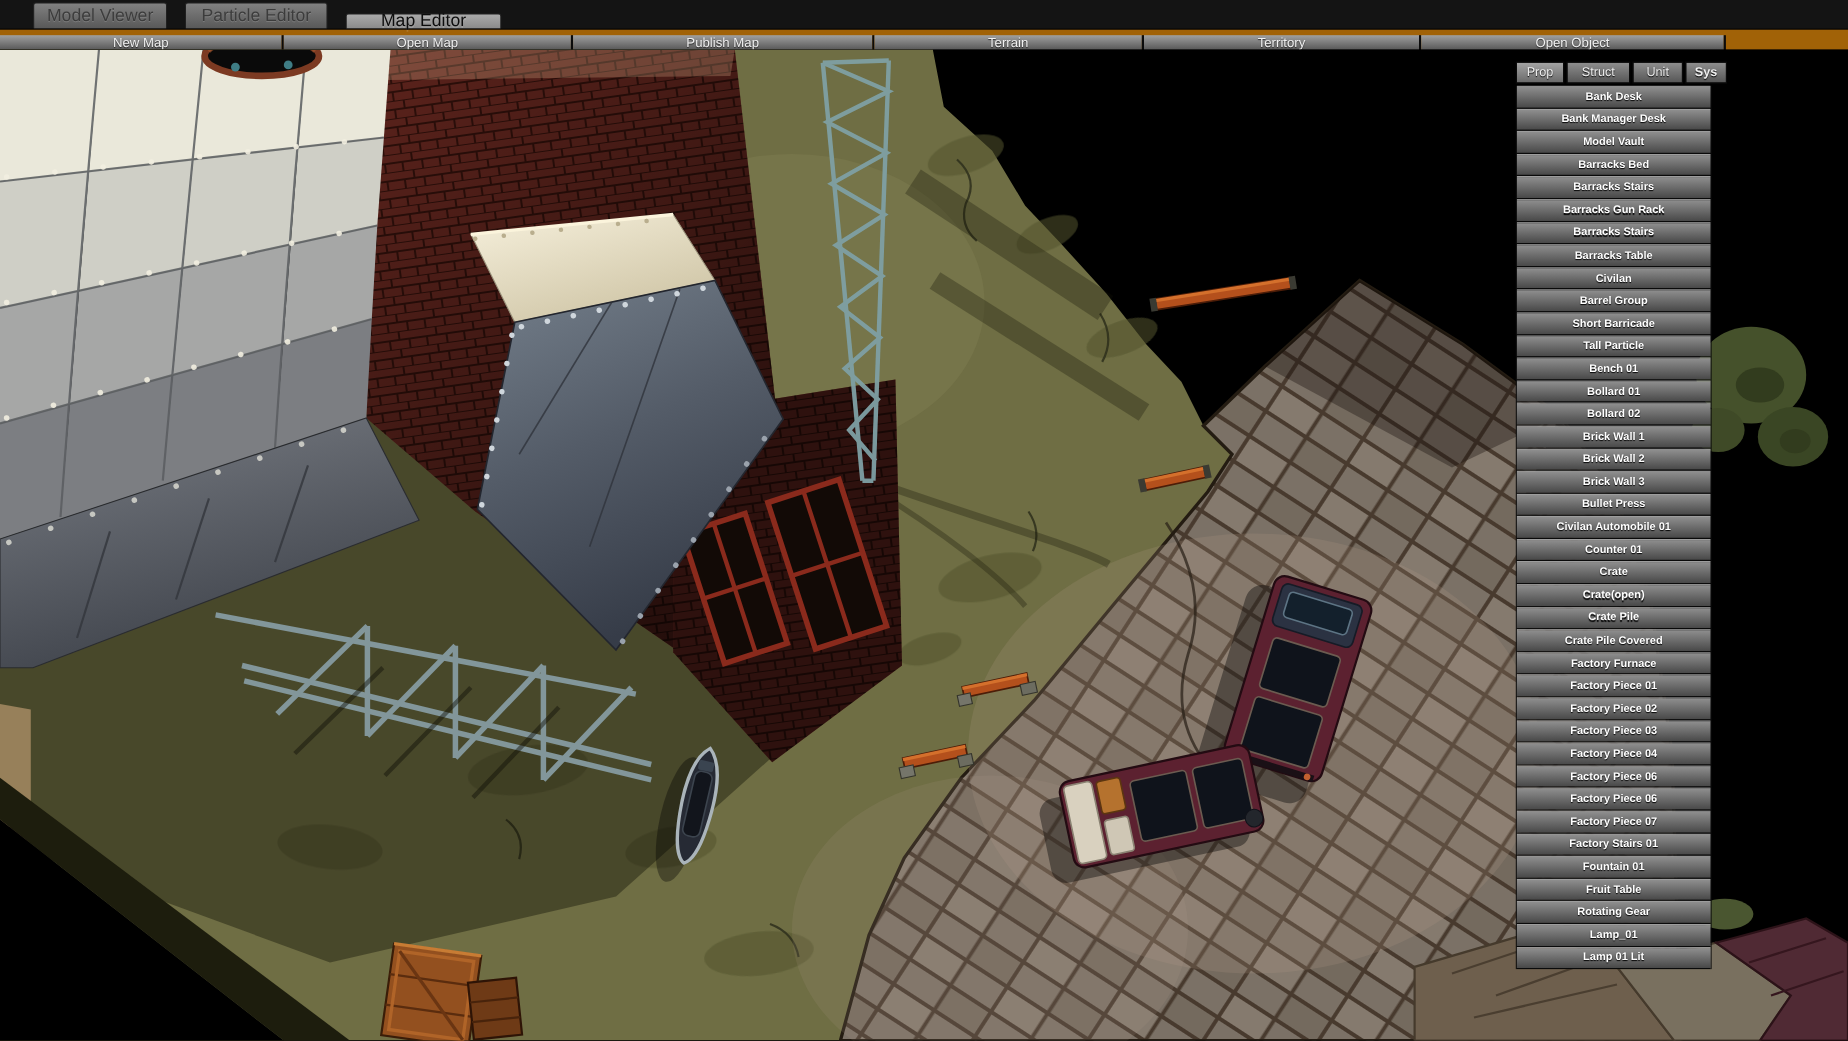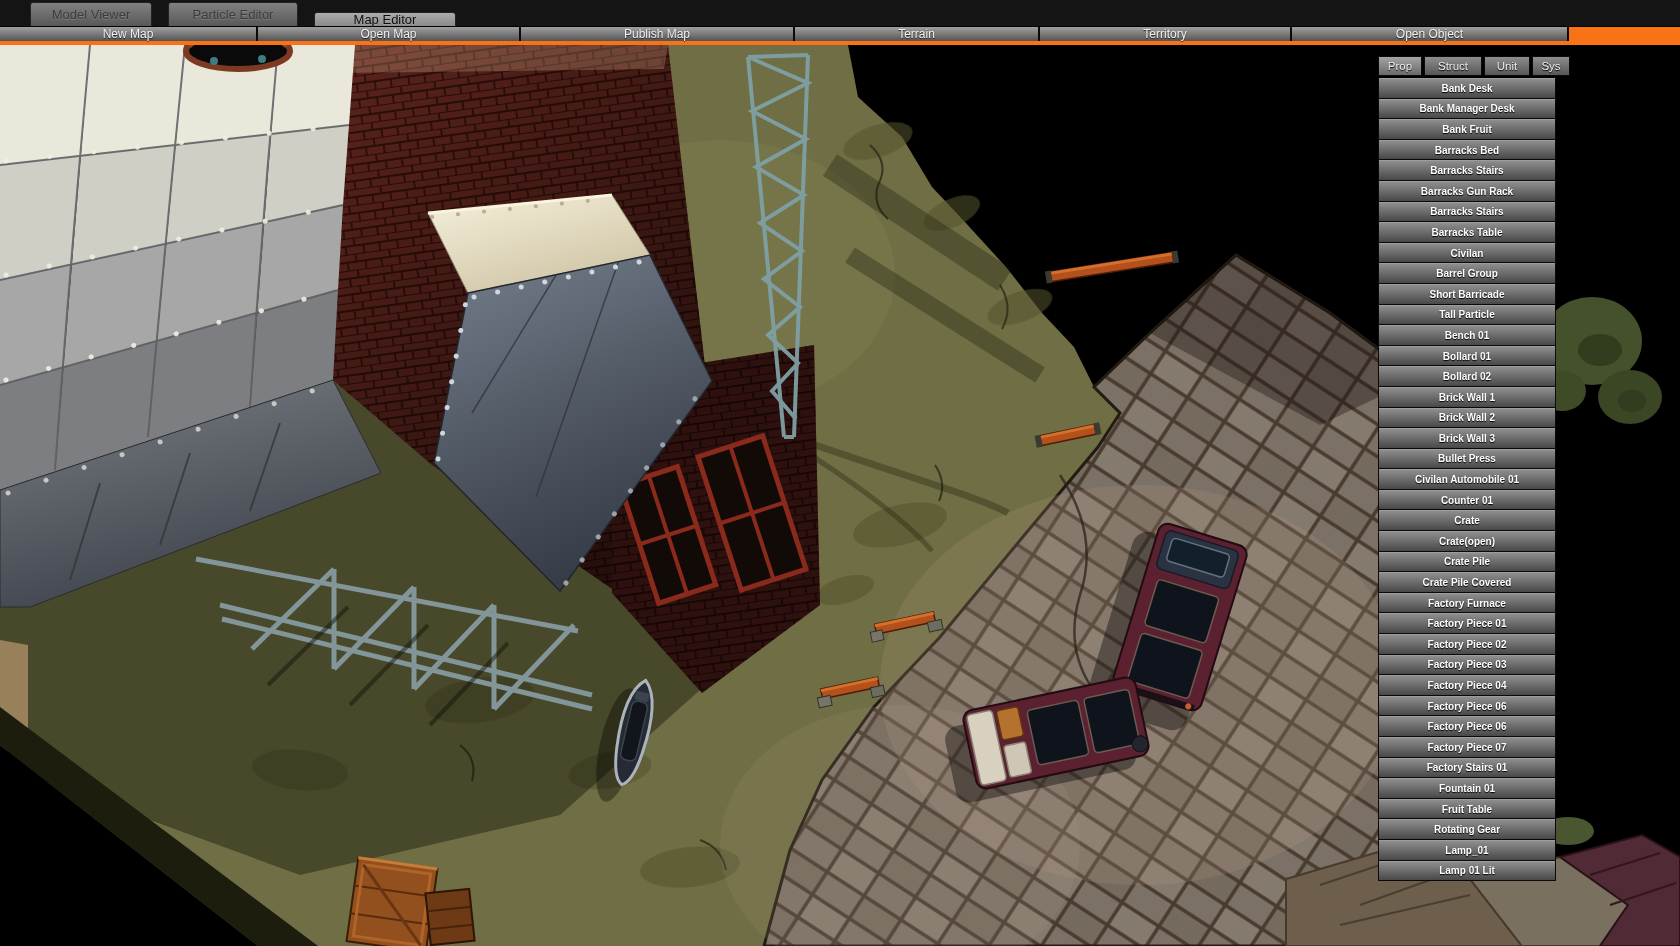--- a/index.html
+++ b/index.html
@@ -1,43 +1,43 @@
 <!DOCTYPE html>
 <html><head>
 <meta charset="utf-8">
 <style>
   html,body{margin:0;padding:0;background:#000;}
   body{width:1680px;height:946px;overflow:hidden;font-family:"Liberation Sans",sans-serif;-webkit-font-smoothing:antialiased;}
   
   .titlebar{height:26px;background:#141414;display:flex;align-items:stretch;border-bottom:1px solid #000;}
   .tab{margin-top:2px;margin-right:16px;display:flex;align-items:center;justify-content:center;
-       font-size:13px;color:#3c3c3c;background:linear-gradient(#818181,#585858);
+       font-size:16px;color:#3c3c3c;background:linear-gradient(#818181,#585858);
        border:1px solid #222;border-bottom:none;border-radius:3px 3px 0 0;text-shadow:0 1px 0 rgba(255,255,255,.15);}
   .tab.t0{margin-left:30px;width:120px;}
   .tab.t1{width:128px;}
   .tab.t2{width:140px;}
   .tab.active{background:linear-gradient(#ababab,#8a8a8a);color:#0d0d0d;margin-top:12px;}
   
-  .toolbar{height:19px;background:#f97316;display:flex;align-items:flex-start;}
+  .toolbar{height:19px;background:#a16207;display:flex;align-items:flex-end;}
   .tbtn{display:flex;align-items:center;justify-content:center;font-size:12px;color:#f1f1f1;
         background:linear-gradient(#a0a0a0,#545454);border-right:2px solid #0b0b0b;
         text-shadow:0 1px 1px rgba(0,0,0,.7);cursor:default;}
   .w0{width:256px}.w1{width:261px}.w2{width:272px}.w3{width:243px}.w4{width:250px}.w5{width:275px}
   .tb-filler{flex:1;background:linear-gradient(#9a9a9a,#505050);}
   
   .viewport{position:absolute;top:45px;left:0;width:1680px;height:806px;background:#000;}
   .viewport svg{display:block;}
   
   .sidebar{position:absolute;top:11px;left:1378px;width:192px;}
   .sb-tabs{display:flex;height:20px;margin-bottom:2px;}
   .sb-tab{display:flex;align-items:center;justify-content:center;font-size:11.5px;color:#efefef;
           background:linear-gradient(#8e8e8e,#565656);border:1px solid #0a0a0a;margin-right:2px;
           text-shadow:0 1px 1px #000;box-sizing:border-box;}
   .sb-tab.active{background:linear-gradient(#a4a4a4,#6a6a6a);}
-  .st0{width:44px}.st1{width:58px}.st2{width:46px}.st3{width:38px;margin-right:0;}
+  .st0{width:44px}.st1{width:58px}.st2{width:46px}.st3{width:38px;margin-right:0;font-weight:bold;}
   .sb-list{width:176px;border-left:1px solid #0a0a0a;border-right:1px solid #0a0a0a;}
   .sb-item{height:20.6px;box-sizing:border-box;display:flex;align-items:center;justify-content:center;
            font-size:10px;color:#fff;text-shadow:0 1px 1px #000;
            background:linear-gradient(#8e8e8e,#484848);border-bottom:1px solid #0a0a0a;border-top:1px solid #9d9d9d;font-weight:bold;}
 </style>
 </head>
 <body>
 
 <div class="titlebar">
   <div class="tab t0">Model Viewer</div>
@@ -318,21 +318,21 @@
   <div class="sidebar">
     <div class="sb-tabs">
       <div class="sb-tab st0 active">Prop</div>
       <div class="sb-tab st1">Struct</div>
       <div class="sb-tab st2">Unit</div>
       <div class="sb-tab st3">Sys</div>
     </div>
     <div class="sb-list">
         <div class="sb-item">Bank Desk</div>
         <div class="sb-item">Bank Manager Desk</div>
-        <div class="sb-item">Bank Fruit</div>
+        <div class="sb-item">Model Vault</div>
         <div class="sb-item">Barracks Bed</div>
         <div class="sb-item">Barracks Stairs</div>
         <div class="sb-item">Barracks Gun Rack</div>
         <div class="sb-item">Barracks Stairs</div>
         <div class="sb-item">Barracks Table</div>
         <div class="sb-item">Civilan</div>
         <div class="sb-item">Barrel Group</div>
         <div class="sb-item">Short Barricade</div>
         <div class="sb-item">Tall Particle</div>
         <div class="sb-item">Bench 01</div>

